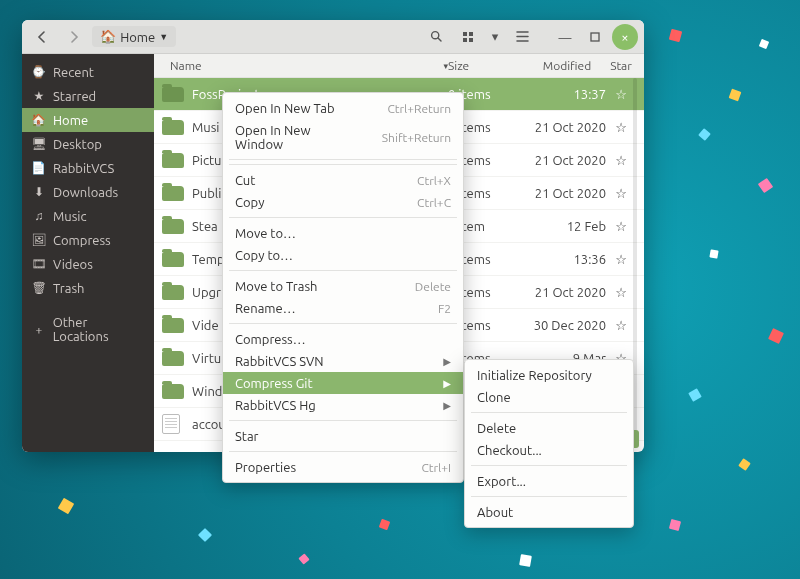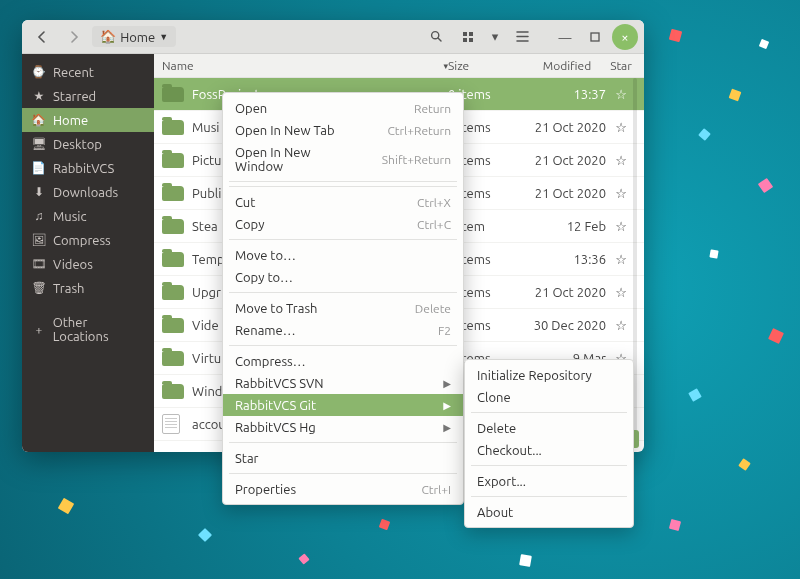--- a/index.html
+++ b/index.html
@@ -50,21 +50,21 @@
 
   .body{flex:1;display:flex;min-height:0;}
   .sidebar{width:132px;background:#33302f;color:#ccc6c3;padding:6px 0;font-size:13px;}
   .side-item{display:flex;align-items:center;gap:7px;padding:5px 10px;cursor:default;}
   .side-item.selected{background:#7fa463;color:#fff;}
   .side-ico{width:14px;display:inline-flex;justify-content:center;font-size:12px;}
   .side-sep{height:10px;}
 
   .main{flex:1;display:flex;flex-direction:column;min-height:0;}
   .cols{display:flex;align-items:center;height:24px;background:#f1f1ef;border-bottom:1px solid #e3e3e1;color:#555;font-size:12px;padding:0 8px;}
-  .col-name{flex:1;display:flex;align-items:center;gap:20px;}
+  .col-name{flex:1;display:flex;align-items:center;gap:20px;margin-left:8px;}
   .col-size{width:80px;}
   .col-mod{width:78px;text-align:center;}
   .col-star{width:30px;text-align:center;}
 
   .rows{flex:1;overflow:hidden;}
   .row{display:flex;align-items:center;height:33px;padding:0 8px;color:#444;border-bottom:1px solid #f2f2f0;}
   .row.sel{background:#8bb66d;color:#fff;}
   .row .fico{width:22px;height:18px;margin-right:8px;}
   .ficon{background:#7ea35e;border-radius:2px 4px 2px 2px;width:22px;height:15px;margin-top:2px;position:relative;}
   .ficon::before{content:"";position:absolute;left:0;top:-3px;width:10px;height:3px;background:#7ea35e;border-radius:2px 2px 0 0;}
@@ -331,24 +331,20 @@
         </div>
     </div>
   </div>
   <div class="scroll-shadow"></div>
 </div>
 
 <div class="size-chip">ms)</div>
 
 <div class="menu menu1" id="menu1">
     <div class="menu-item">
-      <span>Open</span>
-      <span class="accel">Return</span>
-    </div>
-    <div class="menu-item">
       <span>Open In New Tab</span>
       <span class="accel">Ctrl+Return</span>
     </div>
     <div class="menu-item">
       <span>Open In New Window</span>
       <span class="accel">Shift+Return</span>
     </div>
     <div class="menu-sep"></div>
     <div class="menu-sep"></div>
     <div class="menu-item">
@@ -377,21 +373,21 @@
     </div>
     <div class="menu-sep"></div>
     <div class="menu-item">
       <span>Compress…</span>
     </div>
     <div class="menu-item">
       <span>RabbitVCS SVN</span>
       <span class="arw">▶</span>
     </div>
     <div class="menu-item hl">
-      <span>RabbitVCS Git</span>
+      <span>Compress Git</span>
       <span class="arw">▶</span>
     </div>
     <div class="menu-item">
       <span>RabbitVCS Hg</span>
       <span class="arw">▶</span>
     </div>
     <div class="menu-sep"></div>
     <div class="menu-item">
       <span>Star</span>
     </div>

